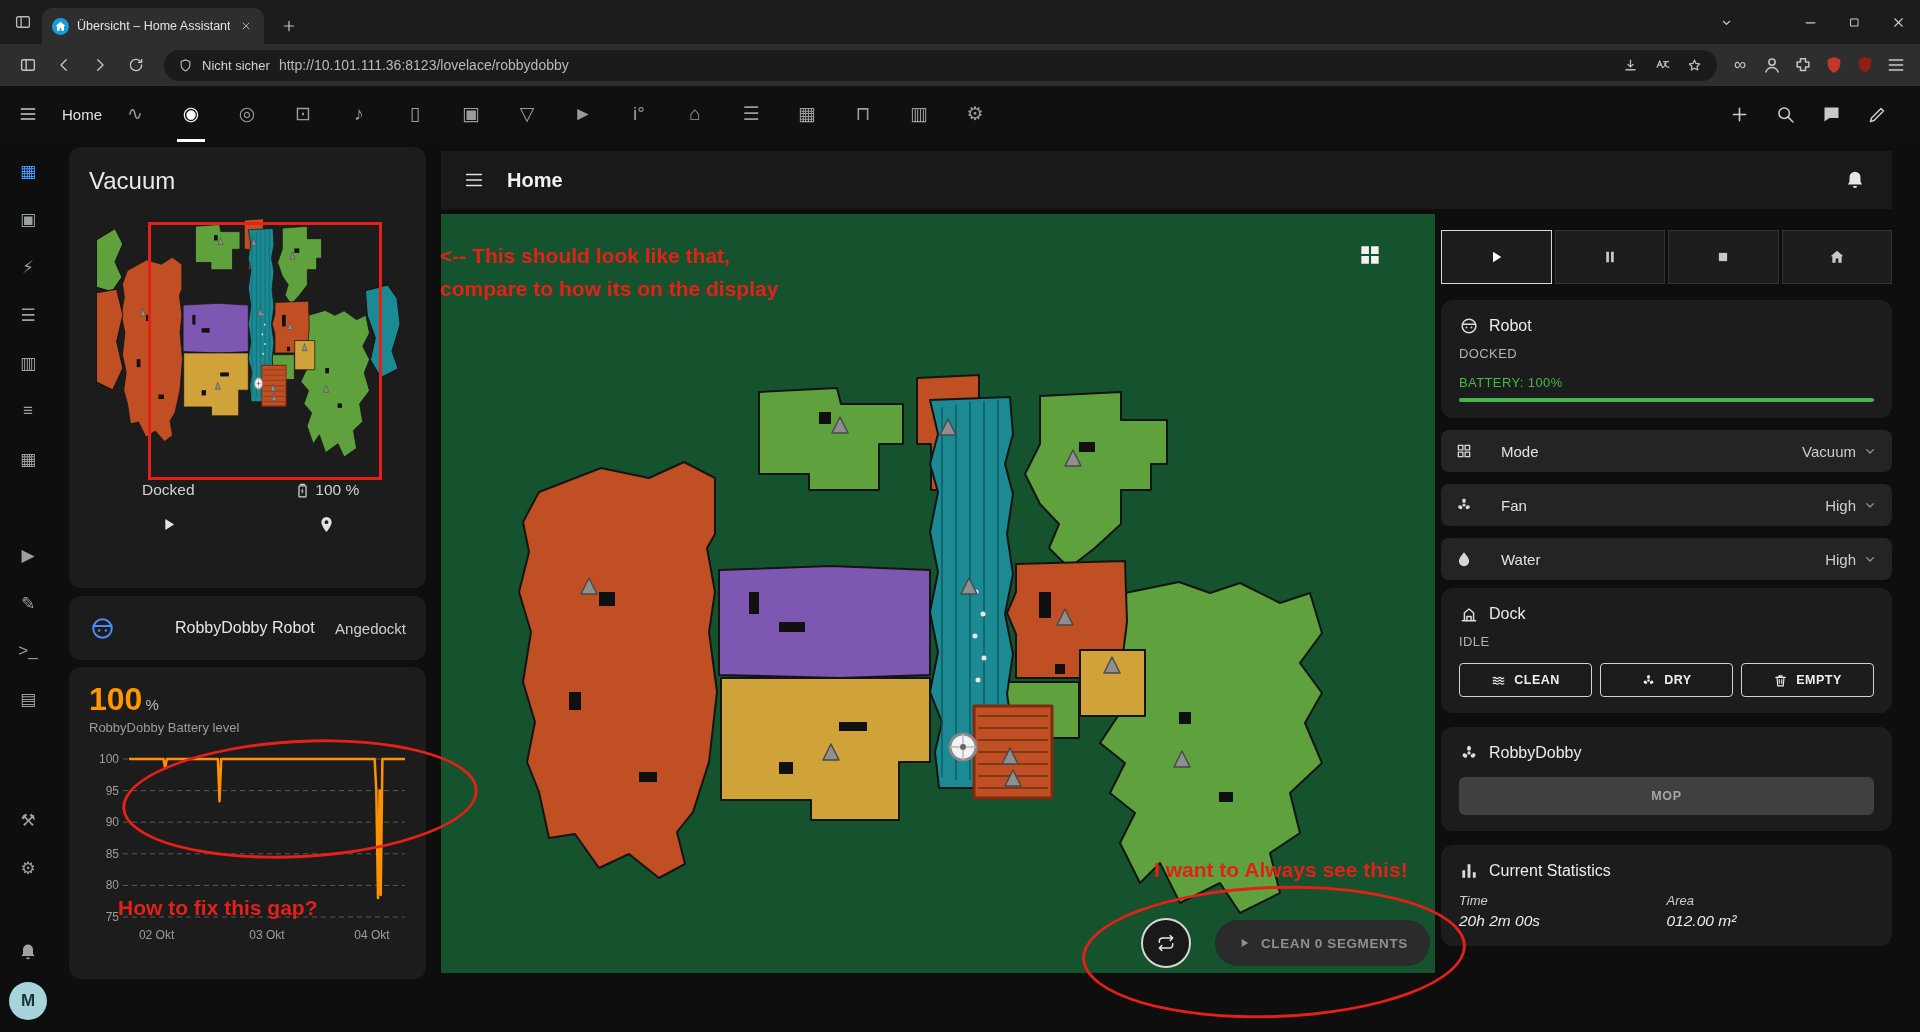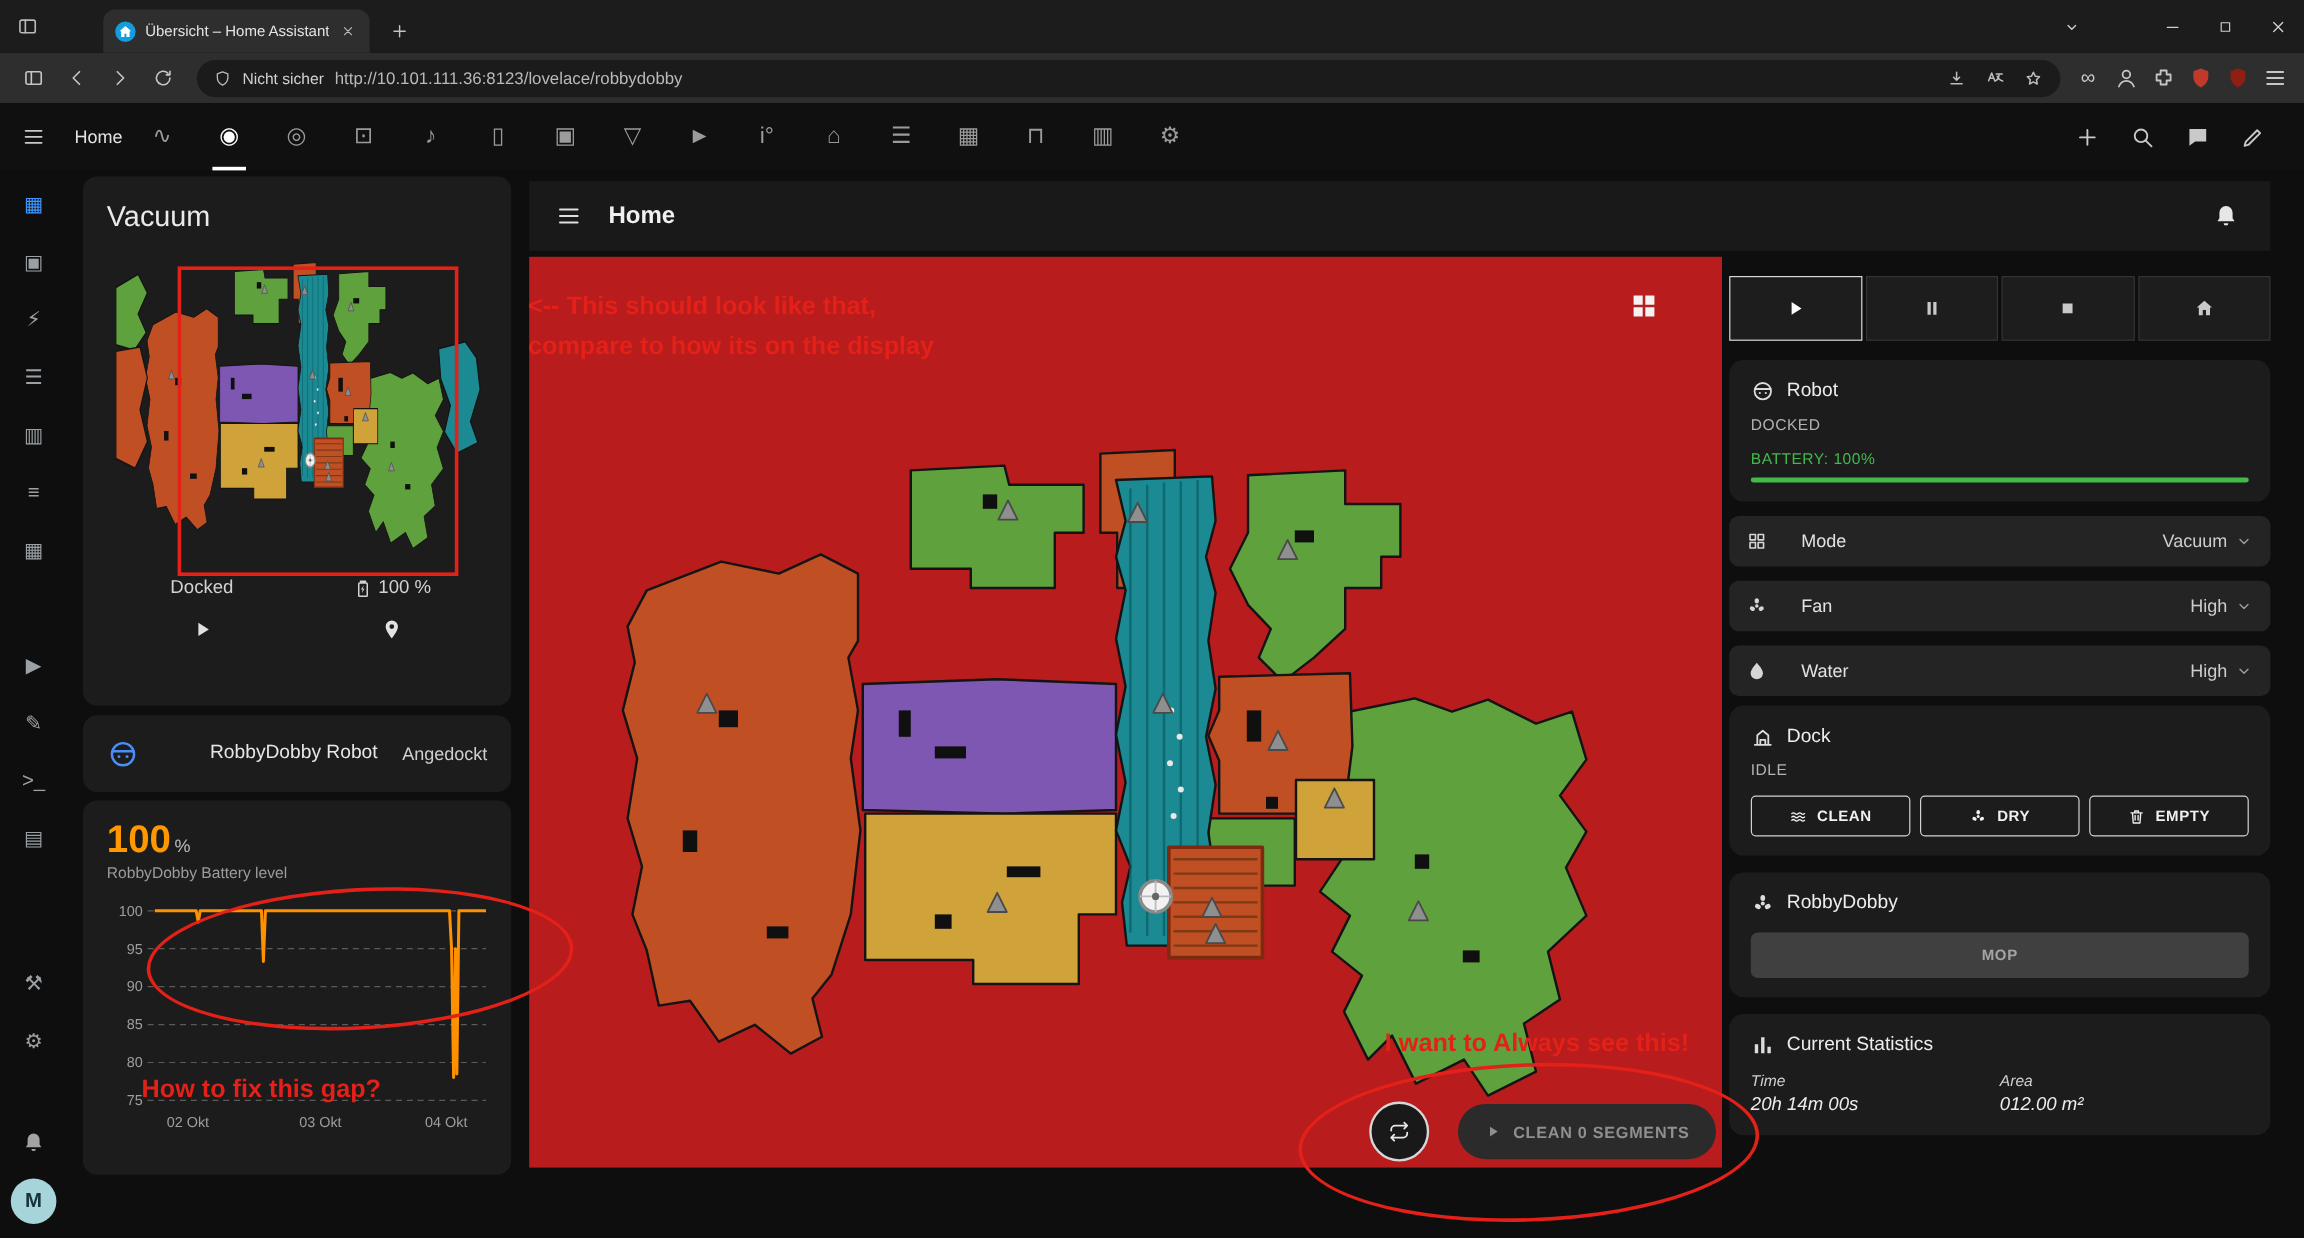--- a/index.html
+++ b/index.html
@@ -2,21 +2,21 @@
 <html style="--anno: #e32119; --green: #43b94c; --room-green: #5fa13d; --room-orange: #c04f24; --room-purple: #7e57b2; --room-yellow: #cfa23a; --room-teal: #1b8a93;"><head>
 <meta charset="utf-8">
 <style>
   * { margin:0; padding:0; box-sizing:border-box; font-family:"Liberation Sans","DejaVu Sans",sans-serif; }
   html,body { width:1920px; height:1032px; overflow:hidden; background:#0e0e0e; }
   .screen { position:relative; width:1920px; height:1032px; }
   [data-icon] svg { width:100%; height:100%; display:block; }
   .ico { display:inline-flex; align-items:center; justify-content:center; }
 
   
-  .tabs-row { height:44px; background:#1c1c1c; display:flex; align-items:flex-end; position:relative;padding-left:44px; }
+  .tabs-row { height:44px; background:#1c1c1c; display:flex; align-items:flex-end; position:relative; }
   .tab-actions { position:absolute; left:10px; top:9px; width:26px; height:26px; color:#b9b9b9; padding:4px; }
   .tab { margin-left:42px; width:222px; height:36px; background:#2e2e2e; border-radius:10px 10px 0 0; display:flex; align-items:center; gap:8px; padding:0 10px; }
   .ha-logo { width:17px; height:17px; background:#149ddc; border-radius:50%; color:#fff; padding:2px; flex:none; }
   .tab-title { flex:1; font-size:12.5px; color:#e3e3e3; white-space:nowrap; overflow:hidden; }
   .tab-close { width:16px; height:16px; color:#bdbdbd; flex:none; padding:2px; }
   .newtab { width:26px; height:26px; color:#c3c3c3; margin:0 0 5px 12px; padding:5px; }
   .win-controls { position:absolute; right:0; top:0; height:44px; display:flex; align-items:center; }
   .win-btn { width:44px; height:44px; color:#cfcfcf; display:flex; align-items:center; justify-content:center; }
   .win-btn .ico { width:15px; height:15px; }
   .win-chevron { margin-right:40px; }
@@ -86,21 +86,21 @@
   #battery-chart { width:332px; height:200px; margin-top:10px; }
 
   .right-region { flex:1; padding-right:28px; display:flex; flex-direction:column; min-width:0; }
   .view-header { height:58px; background:#191919; display:flex; align-items:center; gap:22px; padding:0 26px 0 22px; margin-top:9px; }
   .vh-menu { width:22px; height:22px; color:#e0e0e0; }
   .vh-title { font-size:20px; font-weight:600; color:#f0f0f0; }
   .vh-spacer { flex:1; }
   .vh-bell { width:22px; height:22px; color:#e6e6e6; }
 
   .view-body { display:flex; gap:6px; margin-top:5px; flex:1; }
-  .map-area { width:994px; height:759px; background:#b91c1c; position:relative; flex:none; }
+  .map-area { width:994px; height:759px; background:#14532d; position:relative; flex:none; }
   .map-grid-btn { position:absolute; right:52px; top:28px; width:26px; height:26px; color:#f2f2f2; }
   .mainmap { position:absolute; left:38px; top:78px; }
   .map-ovl { position:absolute; left:700px; top:704px; display:flex; align-items:center; gap:24px; }
   .repeat-btn { width:50px; height:50px; border-radius:50%; background:#191919; border:2px solid #d6d6d6; color:#e6e6e6; display:flex; align-items:center; justify-content:center; }
   .repeat-btn .ico { width:20px; height:20px; }
   .clean-pill { height:46px; border-radius:23px; background:#2b2b2b; display:flex; align-items:center; gap:10px; padding:0 22px; color:#8f8f8f; font-size:13.5px; font-weight:bold; letter-spacing:.6px; }
   .clean-pill .ico { width:14px; height:14px; }
 
   .panel { flex:1; min-width:0; }
   .ctl-row { display:flex; gap:3px; margin-top:16px; height:54px; }
@@ -735,21 +735,21 @@
                 <span class="ico" data-icon="chartbar">
                     <svg viewBox="0 0 24 24" fill="none" stroke="currentColor" stroke-width="1.8" stroke-linecap="round" stroke-linejoin="round">
                       <path fill="currentColor" stroke="none" d="M4 20v-9h3.4v9zM10.3 20V4h3.4v16zM16.6 20v-6.5H20V20z"></path>
                     </svg>
                   </span>
                 <span>Current Statistics</span>
               </div>
               <div class="stats-row">
                 <div class="stat">
                   <div class="stat-label">Time</div>
-                  <div class="stat-value">20h 14m 00s</div>
+                  <div class="stat-value">20h 2m 00s</div>
                 </div>
                 <div class="stat">
                   <div class="stat-label">Area</div>
                   <div class="stat-value">012.00 m²</div>
                 </div>
               </div>
             </div>
           </div>
         </div>
       </div>

